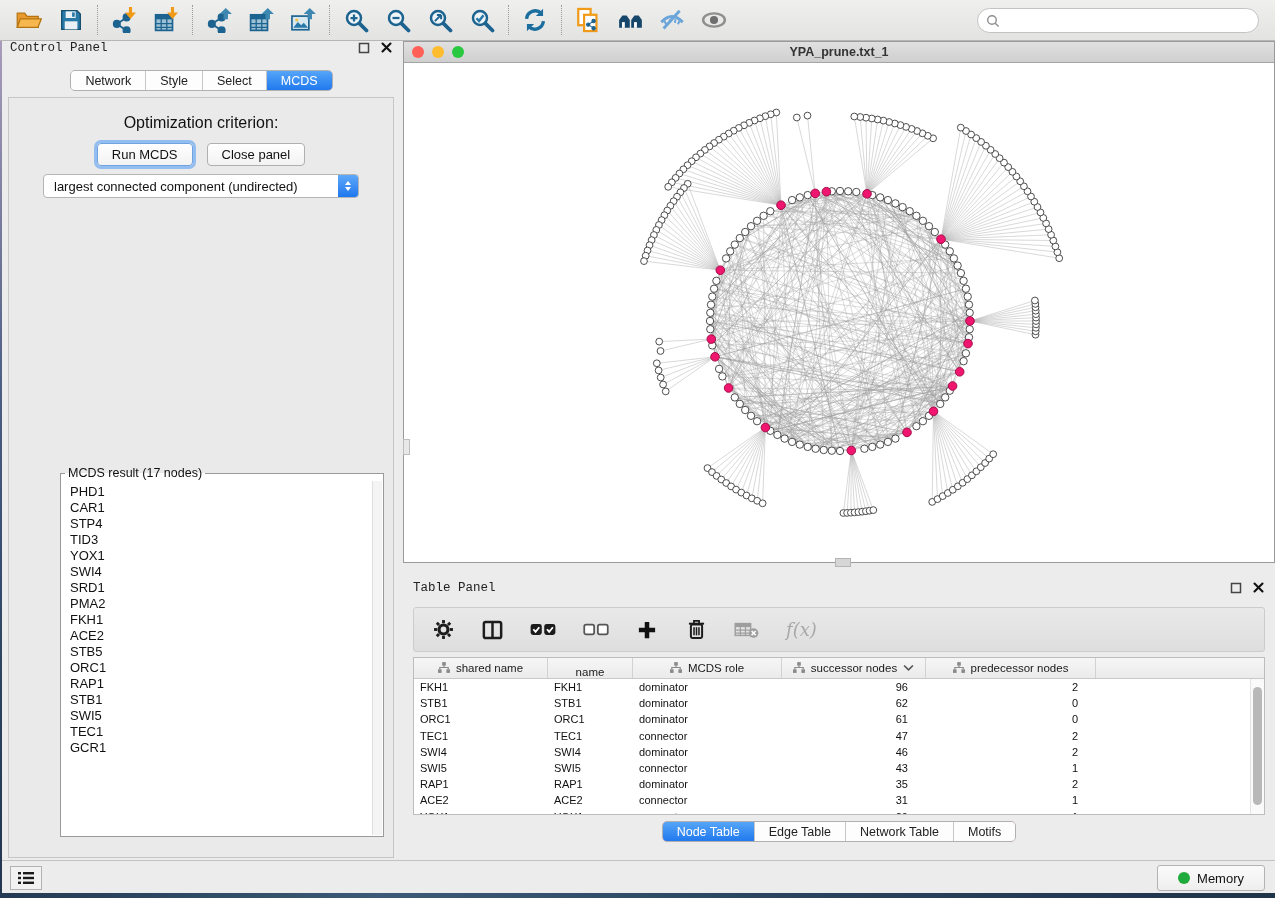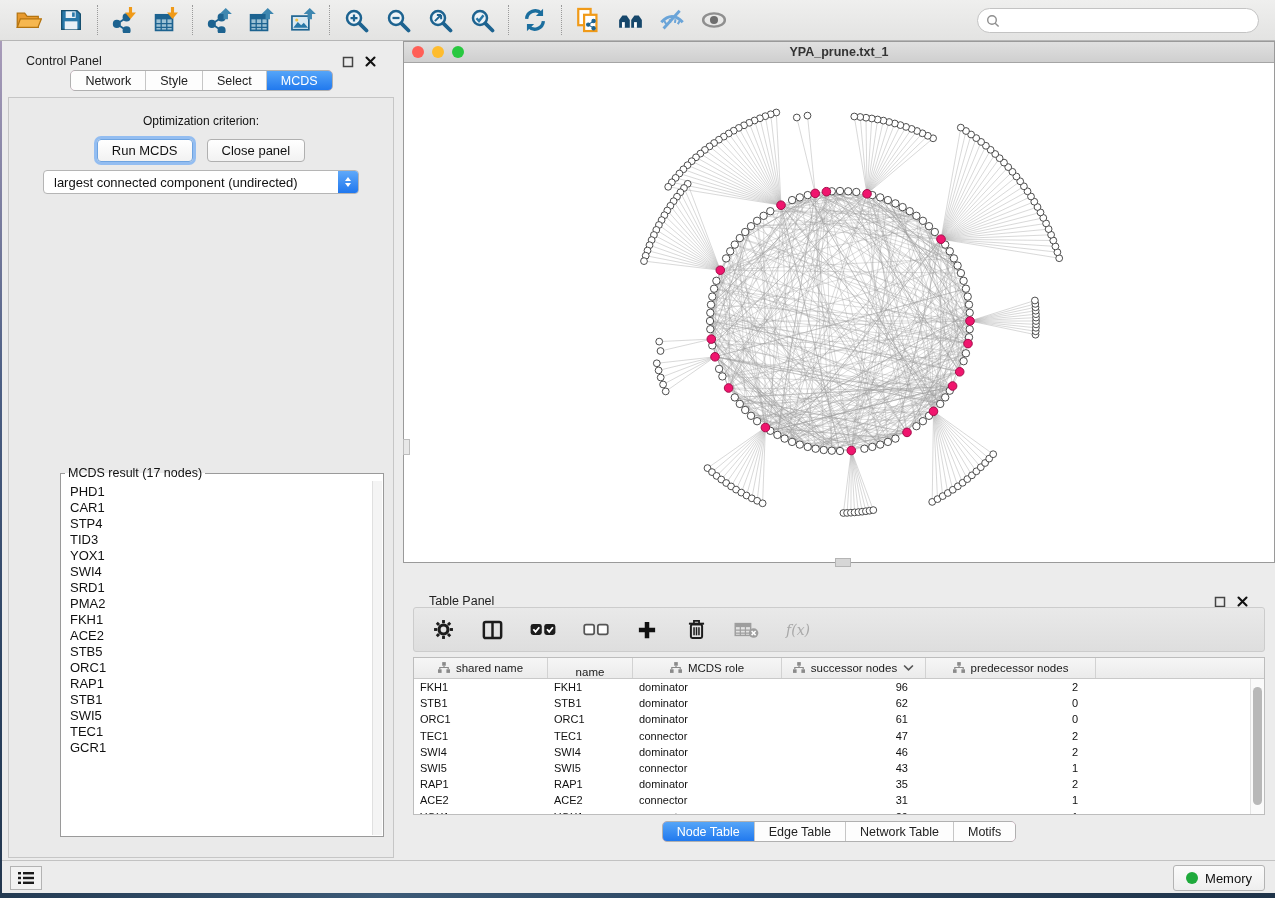--- a/index.html
+++ b/index.html
@@ -17,35 +17,35 @@
     background:#fff; border:1px solid #c3c3c3; border-radius:13px;
     display:flex; align-items:center; padding-left:8px; }
   #toolbar-search input { border:none; outline:none; flex:1; font-size:12px; background:transparent; }
 
   
   #edge-strip { position:absolute; left:0; top:41px; width:2px; height:852px;
     background:linear-gradient(#a99cba,#4d5f84 40%,#2b4260 75%,#22364e); z-index:50; }
 
   
   #control-panel { position:absolute; left:0; top:41px; width:403px; height:821px; background:#ececec; }
-  .panel-head { height:27px; display:flex; align-items:flex-end; padding:0 26px; }
+  .panel-head { height:27px; display:flex; align-items:flex-start; padding:0 10px;font-family:Liberation Mono, monospace; }
   .panel-title { font-size:12.5px; color:#222; flex:1; }
   .panel-btns { display:flex; gap:10px; align-items:center; }
   .panel-btn { width:13px; height:13px; display:flex; align-items:center; justify-content:center; cursor:pointer; }
 
   .seg-tabs { display:flex; justify-content:center; margin-top:2px; }
   .seg-group { display:flex; border:1px solid #b0b0b0; border-radius:5px; overflow:hidden; background:#f9a8d4; height:21px; }
   .seg-tab { padding:0 14px; font-size:12.5px; color:#222; display:flex; align-items:center;
     border-right:1px solid #c6c6c6; cursor:pointer; background:#fdfdfd; }
   .seg-tab:last-child { border-right:none; }
   .seg-tab.active { background:linear-gradient(#55a5f8,#2179ee); color:#fff; }
 
   #cp-content { position:absolute; left:8px; right:9px; top:56px; bottom:4px;
     background:#eaeaea; border:1px solid #c6c6c6; }
-  #opt-label { margin-top:16px; text-align:center; font-size:12px; color:#111; }
+  #opt-label { margin-top:16px; text-align:center; font-size:16px; color:#111; }
   #criterion-select { margin:8px auto 0; width:316px; height:24px; background:#fff;
     border:1px solid #b5b5b5; border-radius:4px; display:flex; align-items:center; cursor:pointer; }
   #criterion-select .val { flex:1; font-size:13px; padding-left:10px; color:#111; white-space:nowrap; }
   #criterion-select .stepper { width:20px; height:22px; border-radius:0 3px 3px 0;
     background:linear-gradient(#5fa9f9,#2077ee); display:flex; flex-direction:column;
     align-items:center; justify-content:center; gap:2px; }
   .chev { width:0; height:0; border-left:3.5px solid transparent; border-right:3.5px solid transparent; }
   .chev.up { border-bottom:4px solid #fff; } .chev.down { border-top:4px solid #fff; }
   #cp-buttons { margin-top:11px; display:flex; justify-content:center; gap:14px; }
   .mac-btn { height:23px; background:linear-gradient(#ffffff,#f2f2f2); border:1px solid #b0b0b0;
@@ -72,21 +72,21 @@
   .grip-v { position:absolute; left:-1px; top:397px; width:7px; height:16px; background:#e8e8e8; border:1px solid #bdbdbd; }
   .grip-h { position:absolute; left:431px; bottom:-5px; width:16px; height:9px; background:#d6d6d6; border:1px solid #b5b5b5; }
 
   
   #table-panel { position:absolute; left:403px; top:581px; width:872px; height:297px; background:#ececec; }
   #tp-toolbar { position:absolute; left:10px; right:10px; top:26px; height:45px;
     background:linear-gradient(#e9e9e9,#dedede); border:1px solid #cccccc; border-radius:3px;
     display:flex; align-items:center; padding-left:18px; gap:27px; }
   .tp-icon { display:flex; align-items:center; justify-content:center; cursor:pointer; min-width:22px; }
   .tp-icon.disabled { cursor:default; }
-  #fx-label { font-family:"DejaVu Serif",serif; font-style:italic; font-size:14px; color:#a8a8a8; }
+  #fx-label { font-family:"DejaVu Serif",serif; font-style:italic; font-size:18px; color:#a8a8a8; }
 
   #node-table { position:absolute; left:10px; right:10px; top:76px; bottom:63px; background:#fff;
     border:1px solid #bdbdbd; }
   #tbl-header { display:flex; height:21px; background:linear-gradient(#f6f6f6,#ebebeb);
     border-bottom:1px solid #c9c9c9; }
   .th { display:flex; align-items:center; justify-content:center; gap:6px; font-size:11.5px; color:#1a1a1a;
     border-right:1px solid #d2d2d2; cursor:pointer; }
   #tbl-body { position:absolute; left:0; right:14px; top:21px; bottom:0; overflow:hidden; }
   .tr { display:flex; height:16.2px; align-items:center; cursor:default; }
   .td { font-size:11px; color:#111; padding:0 6px; white-space:nowrap; overflow:hidden; }
@@ -96,21 +96,21 @@
 
   #tp-tabs { position:absolute; left:0; right:0; bottom:36px; display:flex; justify-content:center; }
 
   
   #status-bar { position:absolute; left:0; top:860px; width:1275px; height:33px; background:#ececec;
     border-top:1px solid #c2c2c2; }
   #cytopanel-btn { position:absolute; left:10px; top:5px; width:32px; height:24px; background:#f2f2f2;
     border:1px solid #b3b3b3; display:flex; align-items:center; justify-content:center; cursor:pointer; }
   #memory-btn { position:absolute; right:10px; top:4px; height:26px; background:linear-gradient(#fbfbfb,#eeeeee);
     border:1px solid #b3b3b3; border-radius:3px; display:flex; align-items:center; gap:7px;
-    padding:0 12px; font-size:13px; color:#111; cursor:pointer; }
+    padding:0 20px; font-size:13px; color:#111; cursor:pointer; }
   #memory-dot { width:12px; height:12px; border-radius:50%; }
   #desktop-strip { position:absolute; left:0; top:893px; width:1275px; height:5px;
     background:linear-gradient(90deg,#233a52,#3c5a77 30%,#2b4560 60%,#1f3349); }
 </style>
 </head>
 <body>
 
 <div id="toolbar">
     <div style="width: 12px;"></div>
     <div class="tb-group">

